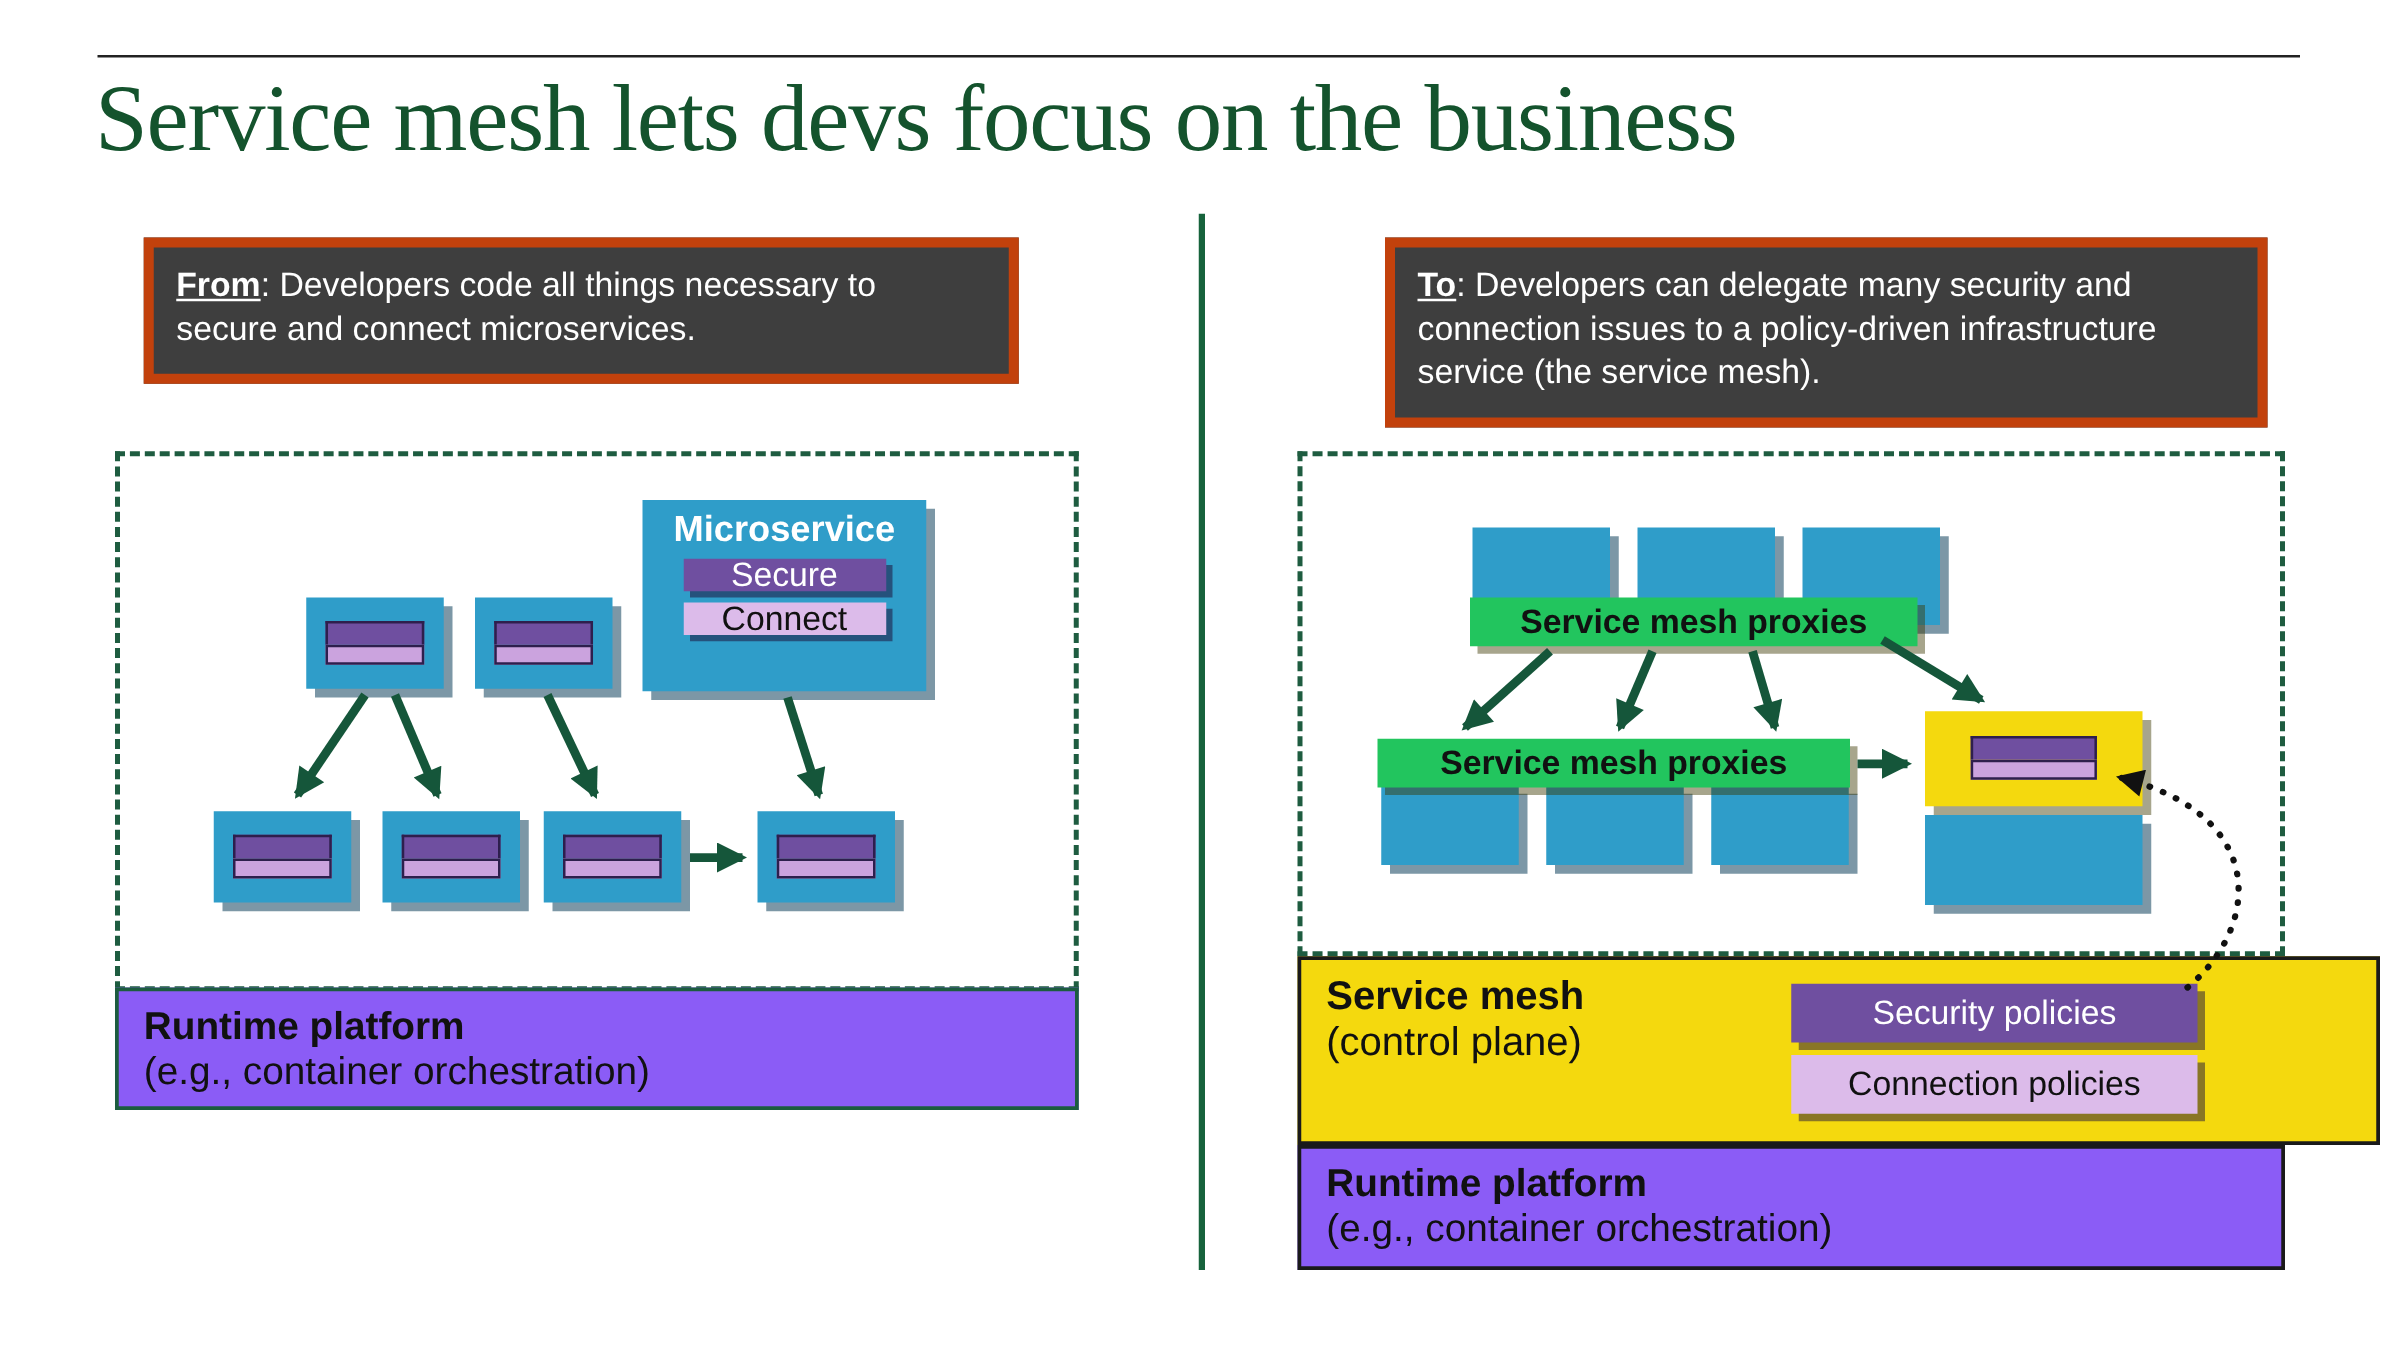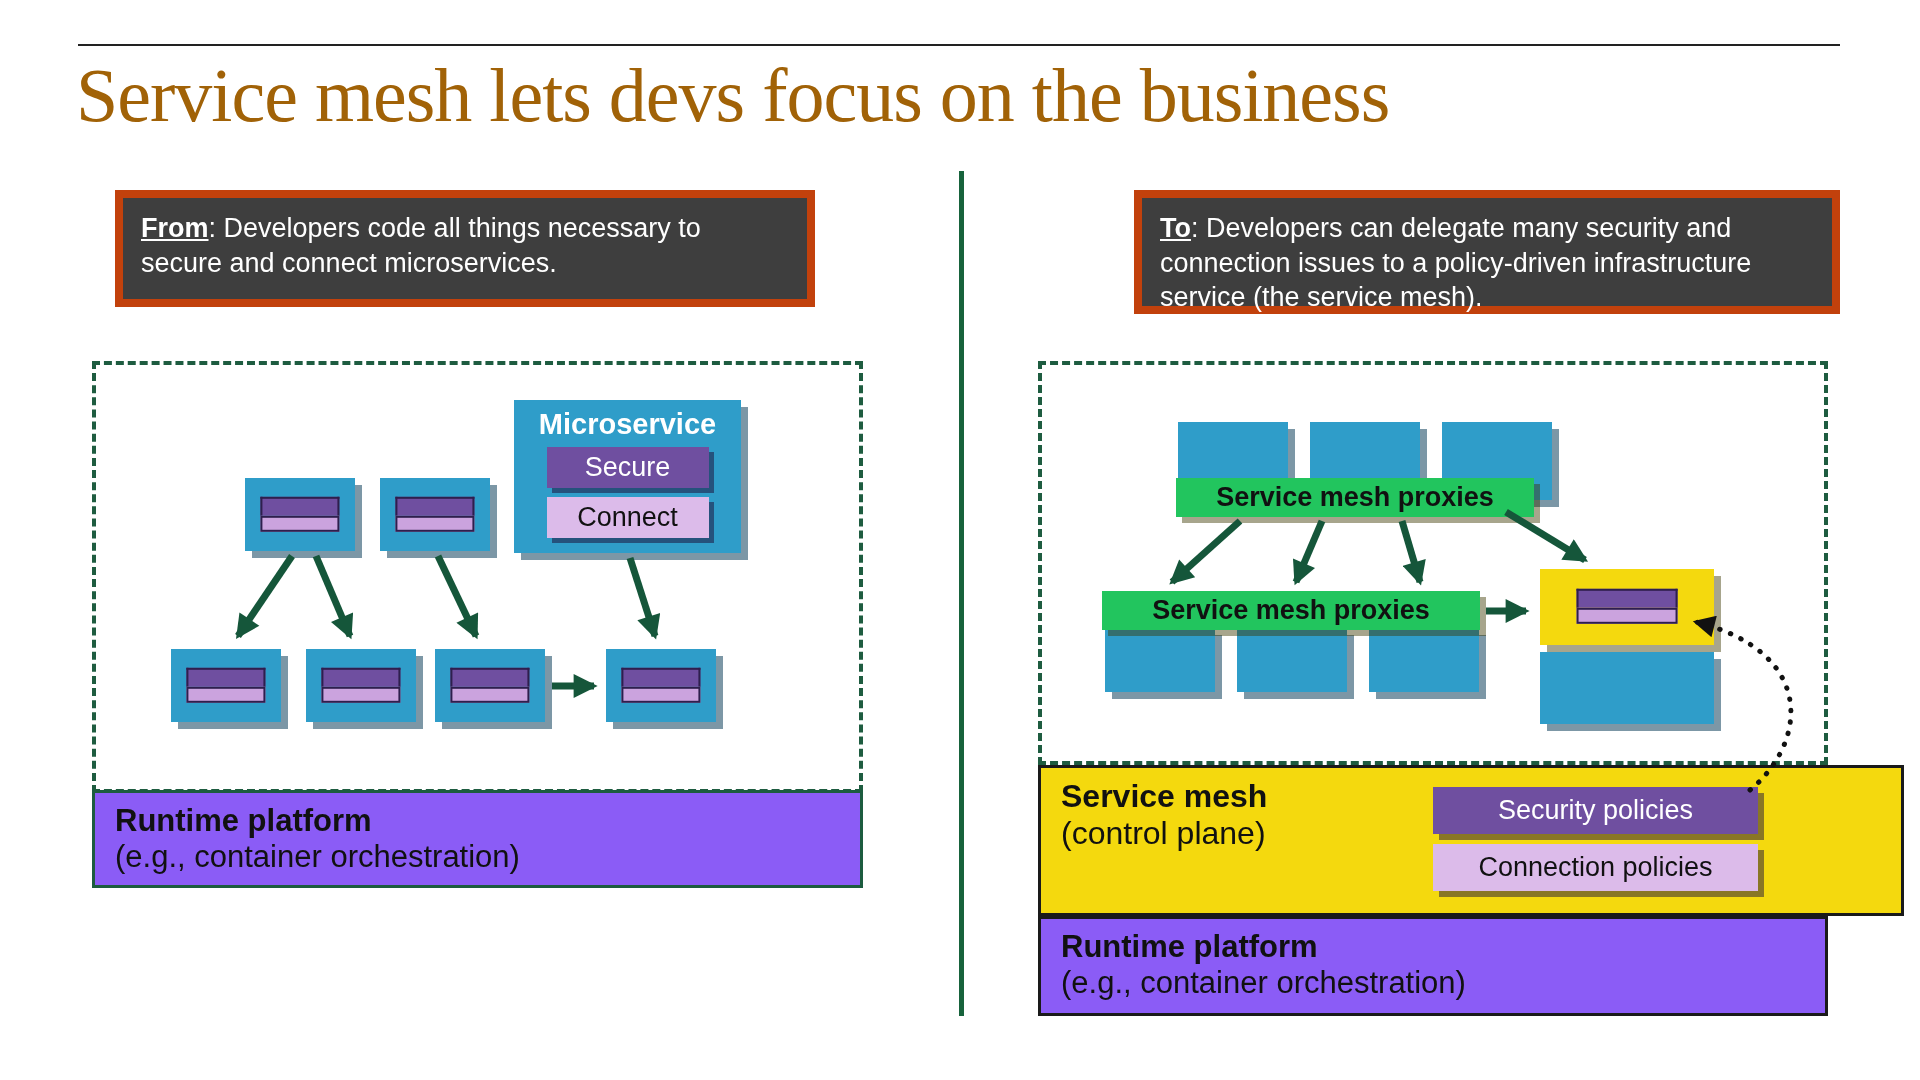--- a/index.html
+++ b/index.html
@@ -4,46 +4,46 @@
 <style>
   html,body { margin:0; padding:0; background:#ffffff; }
   .slide {
     position:relative; width:1920px; height:1080px; background:#ffffff;
     font-family:"Liberation Sans", sans-serif; overflow:hidden;
   }
   .top-rule { position:absolute; left:78px; top:44px; width:1762px; border-top:2px solid #222; }
   .title {
     position:absolute; left:76px; top:52px; margin:0;
     font-family:"Liberation Serif", serif; font-weight:400;
-    font-size:76px; color:#a16207; letter-spacing:-1px; white-space:nowrap;
+    font-size:76px; color:#14532d; letter-spacing:-1px; white-space:nowrap;
   }
   .divider { position:absolute; left:959px; top:171px; width:5px; height:845px; background:#17633c; }
 
   .callout {
     position:absolute; background:#3e3e3e; border:8px solid #c2410c; color:#fff;
     font-size:27px; line-height:1.28; padding:13px 18px; box-sizing:border-box;
   }
   .callout .lbl { font-weight:bold; text-decoration:underline; }
   .callout-left  { left:115px; top:190px; width:700px; height:117px; }
-  .callout-right { left:1134px; top:190px; width:706px; height:124px; }
+  .callout-right { left:1108px; top:190px; width:706px; height:152px; }
 
   .dashed { position:absolute; border:4px dashed #1e5c40; box-sizing:border-box; }
   .dashed-left  { left:92px;  top:361px; width:771px; height:432px; }
   .dashed-right { left:1038px; top:361px; width:790px; height:404px; }
 
   .bluebox { position:absolute; background:#2f9dc9; box-shadow:7px 7px 0 rgba(17,66,92,.55); }
 
   .bar { position:absolute; left:50%; top:50%; transform:translate(-50%,-52%); width:72%; }
   .bar-top { height:17px; background:#6f4fa0; border:2px solid #2e1f4d; border-bottom:none; }
   .bar-bot { height:12px; background:#cba3de; border:2px solid #2e1f4d; }
 
   .microservice { left:514px; top:400px; width:227px; height:153px; }
   .ms-title { color:#fff; font-weight:bold; font-size:29px; text-align:center; padding-top:8px; }
   .ms-chip {
-    width:162px; height:41px; margin:6px auto 0; display:flex; align-items:center; justify-content:center;
+    width:162px; height:26px; margin:6px auto 0; display:flex; align-items:center; justify-content:center;
     font-size:27px; box-shadow:5px 5px 0 rgba(30,20,60,.55);
   }
   .chip-secure  { background:#6f4fa0; color:#fff; }
   .chip-connect { background:#dcbbea; color:#111; margin-top:9px; }
 
   .band {
     position:absolute; background:#22c55e; color:#111; font-weight:bold; font-size:27px;
     display:flex; align-items:center; justify-content:center;
     box-shadow:6px 6px 0 rgba(60,55,0,.45); z-index:5; white-space:nowrap;
   }

